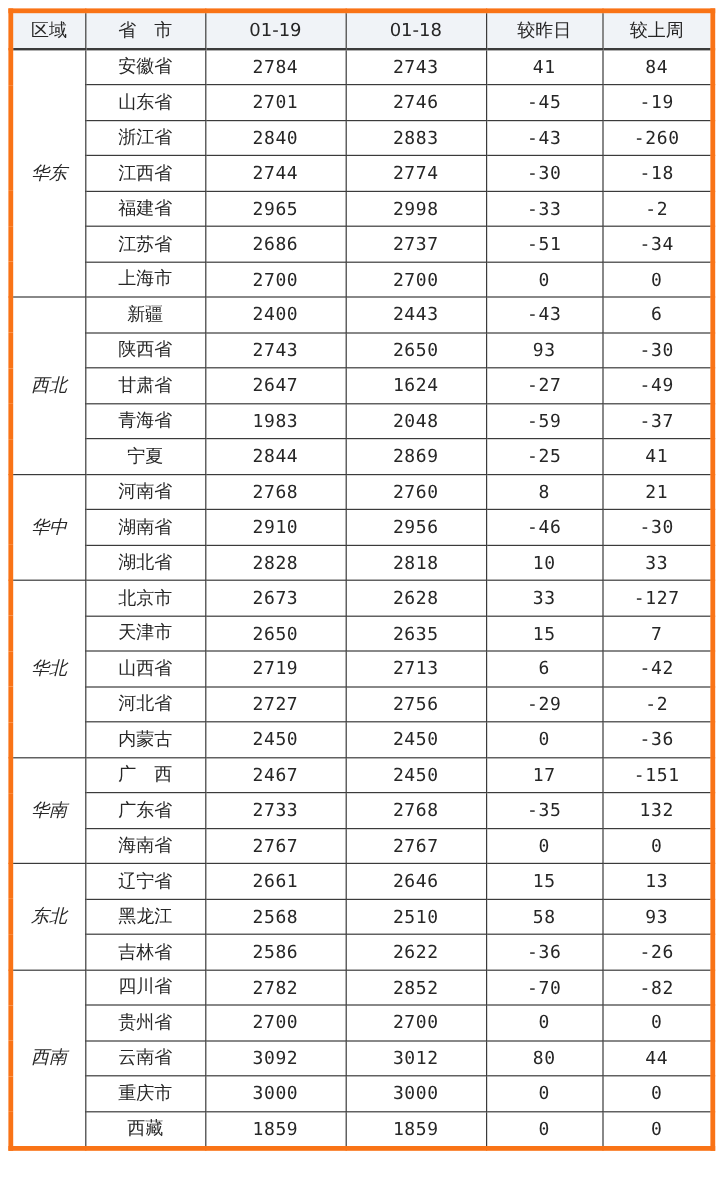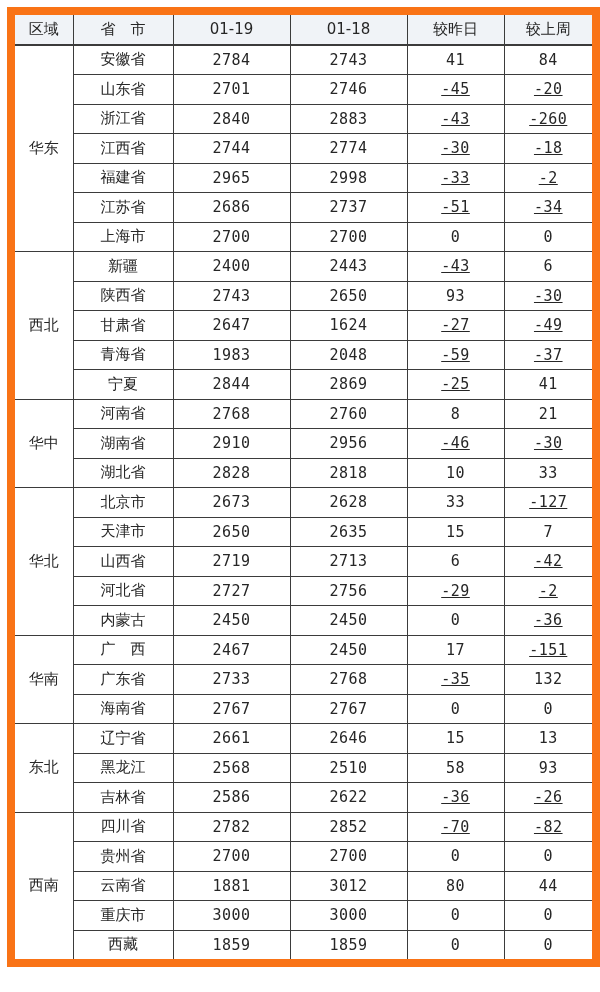--- a/index.html
+++ b/index.html
@@ -13,21 +13,21 @@
     width: 600px;
     height: 992px;
     box-sizing: border-box;
     padding: 7px 8px 9px 7px;
     background: #ffffff;
   }
   table.price-table {
     border-collapse: collapse;
     table-layout: fixed;
     width: 585px;
-    border: 8px solid #f97316;
+    border: 4px solid #f97316;
   }
   table.price-table th,
   table.price-table td {
     border: 1px solid #3b3b3b;
     height: 28.5px;
     padding: 0;
     text-align: center;
     vertical-align: middle;
     font-size: 15px;
     font-weight: normal;
@@ -42,24 +42,24 @@
   col.c-region { width: 62px; }
   col.c-province { width: 100px; }
   col.c-d1 { width: 117px; }
   col.c-d2 { width: 117px; }
   col.c-day { width: 97px; }
   col.c-week { width: 92px; }
   td.num {
     font-family: "DejaVu Sans Mono", "Liberation Mono", monospace;
     letter-spacing: 0.5px;
   }
-  td.region-cell { background: #ffffff; }
+  td.region-cell { background: #ffffff; font-style: italic; }
   
 </style>
-<style>.pos{color:#fb3a3a;} .neg{color:#0ea32a;text-decoration:underline;} .zero{color:#262626;}</style></head>
+<style>.pos{color:#fb3a3a;} .neg{color:#0ea32a;} .zero{color:#262626;}</style></head>
 <body>
 
 <div class="page">
   <table class="price-table">
     <colgroup>
       <col class="c-region">
       <col class="c-province">
       <col class="c-d1">
       <col class="c-d2">
       <col class="c-day">
@@ -82,21 +82,21 @@
           <td class="num">2784</td>
           <td class="num">2743</td>
           <td class="num pos">41</td>
           <td class="num pos">84</td>
         </tr>
         <tr>
           <td>山东省</td>
           <td class="num">2701</td>
           <td class="num">2746</td>
           <td class="num neg">-45</td>
-          <td class="num neg">-20</td>
+          <td class="num neg">-19</td>
         </tr>
         <tr>
           <td>浙江省</td>
           <td class="num">2840</td>
           <td class="num">2883</td>
           <td class="num neg">-43</td>
           <td class="num neg">-260</td>
         </tr>
         <tr>
           <td>江西省</td>
@@ -274,21 +274,21 @@
         </tr>
         <tr>
           <td>贵州省</td>
           <td class="num">2700</td>
           <td class="num">2700</td>
           <td class="num zero">0</td>
           <td class="num zero">0</td>
         </tr>
         <tr>
           <td>云南省</td>
-          <td class="num">1881</td>
+          <td class="num">3092</td>
           <td class="num">3012</td>
           <td class="num pos">80</td>
           <td class="num pos">44</td>
         </tr>
         <tr>
           <td>重庆市</td>
           <td class="num">3000</td>
           <td class="num">3000</td>
           <td class="num zero">0</td>
           <td class="num zero">0</td>

